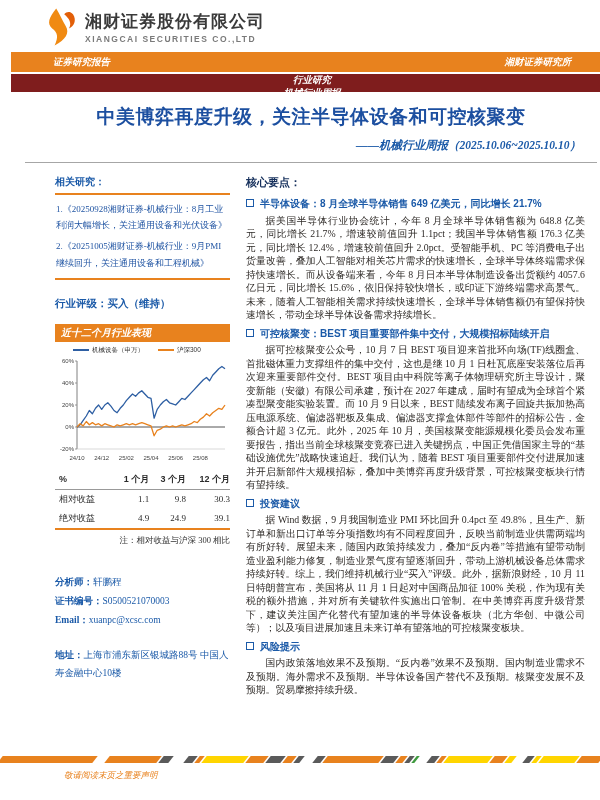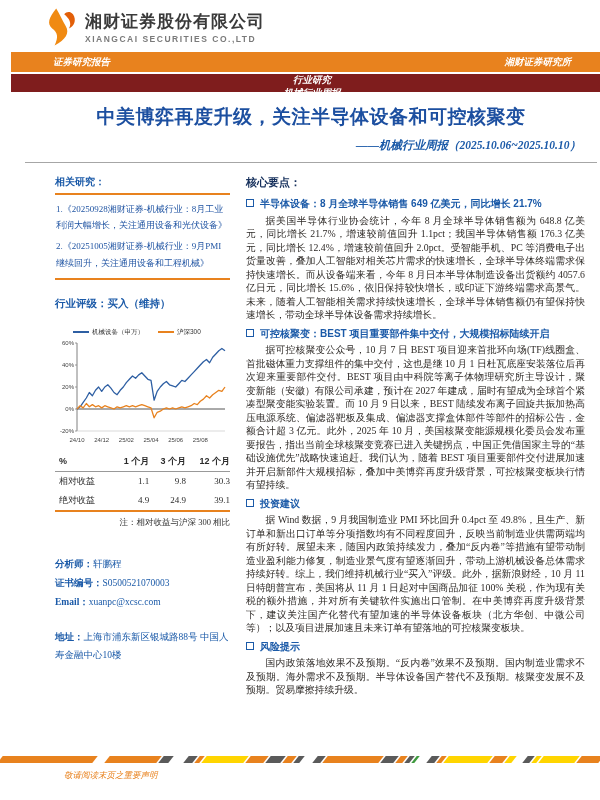--- a/index.html
+++ b/index.html
@@ -99,20 +99,21 @@
     <aside>
       <div class="rel-heading">相关研究：</div>
       <div class="rel-box">
         <p class="rel-item">1.《20250928湘财证券-机械行业：8月工业利润大幅增长，关注通用设备和光伏设备》</p>
         <p class="rel-item">2.《20251005湘财证券-机械行业：9月PMI继续回升，关注通用设备和工程机械》</p>
       </div>
 
       <div class="rating">行业评级：买入（维持）</div>
 
       <div class="chart-box">
+        <div class="chart-head">近十二个月行业表现</div>
         <div class="legend">
           <span><i class="sw" style="background: rgb(46, 95, 163);"></i><span>机械设备（申万）</span></span>
           <span><i class="sw" style="background: rgb(232, 130, 30);"></i><span>沪深300</span></span>
         </div>
         <svg class="perf-svg" viewBox="0 0 175 108">
             <line x1="22" y1="6" x2="22" y2="94" stroke="#808080" stroke-width="1"></line>
             <line x1="22" y1="94" x2="170" y2="94" stroke="#c0c0c0" stroke-width="0.6"></line>
             <line x1="22" y1="72" x2="170" y2="72" stroke="#555555" stroke-width="1"></line>
             <line x1="20" y1="6" x2="22" y2="6" stroke="#808080" stroke-width="0.8"></line>
             <text x="19" y="8" text-anchor="end" font-size="6" fill="#444" font-family="&quot;Liberation Sans&quot;,sans-serif">60%</text>

